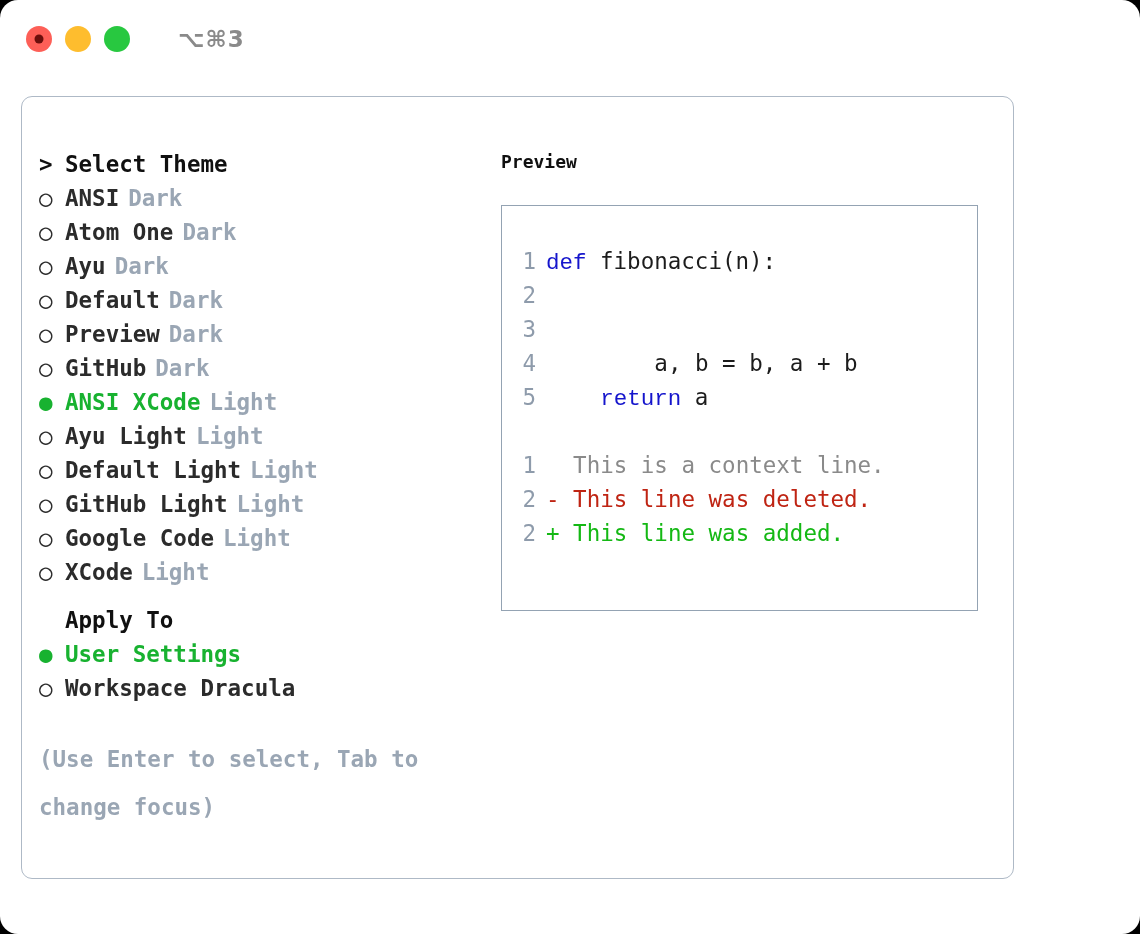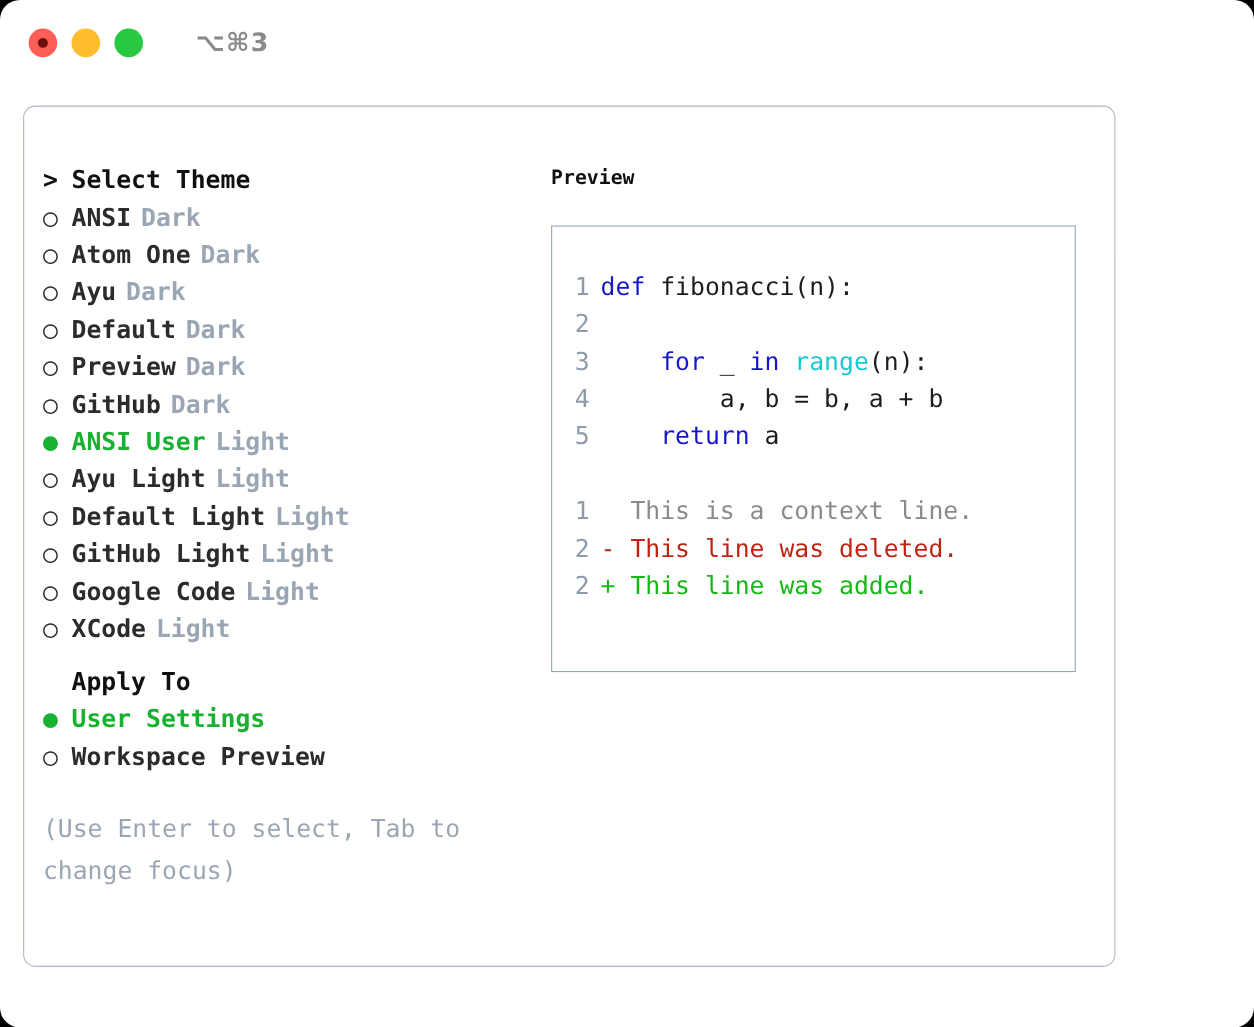--- a/index.html
+++ b/index.html
@@ -124,23 +124,23 @@
     font-weight: bold;
     margin-left: 9px;
   }
 
   #apply-section { margin-top: 14px; }
 
   #hint-text {
     margin-top: 30px;
     color: #9aa6b4;
     font-size: 22.5px;
-    line-height: 38px;
+    line-height: 48px;
     width: 420px;
-    font-weight: normal;
+    font-weight: bold;
   }
 
   
   #preview-column {
     position: absolute;
     left: 479px;
     top: 50px;
     width: 490px;
   }
   #preview-title {
@@ -170,21 +170,21 @@
     width: 44px;
     flex: 0 0 44px;
     text-align: right;
     color: #8e9bab;
     padding-right: 10px;
     box-sizing: border-box;
   }
   .code-text { color: #1c1c1c; }
   .code-gap { height: 34px; }
 
-  .tok-kw   { color: #1515cc; }
+  .tok-kw   { color: #1515cc; font-family: Liberation Mono, monospace; }
   .tok-fn   { color: #18c8d2; }
   .tok-num  { color: #18b230; }
   .tok-plain{ color: #1c1c1c; margin-top: 31px; }
 
   .diff-ctx { color: #8a8a8a; }
   .diff-del { color: #bf2413; }
   .diff-add { color: #14b814; text-align: right; }
 </style>
 </head>
 <body>
@@ -210,49 +210,49 @@
           <span class="row-label heading">Select Theme</span>
         </div>
 
         <div id="theme-list">
             <div class="list-row"><span class="marker">○</span><span class="row-label">ANSI</span><span class="row-variant">Dark</span></div>
             <div class="list-row"><span class="marker">○</span><span class="row-label">Atom One</span><span class="row-variant">Dark</span></div>
             <div class="list-row"><span class="marker">○</span><span class="row-label">Ayu</span><span class="row-variant">Dark</span></div>
             <div class="list-row"><span class="marker">○</span><span class="row-label">Default</span><span class="row-variant">Dark</span></div>
             <div class="list-row"><span class="marker">○</span><span class="row-label">Preview</span><span class="row-variant">Dark</span></div>
             <div class="list-row"><span class="marker">○</span><span class="row-label">GitHub</span><span class="row-variant">Dark</span></div>
-            <div class="list-row"><span class="marker sel">●</span><span class="row-label selected">ANSI User</span><span class="row-variant">Light</span></div>
+            <div class="list-row"><span class="marker sel">●</span><span class="row-label selected">ANSI XCode</span><span class="row-variant">Light</span></div>
             <div class="list-row"><span class="marker">○</span><span class="row-label">Ayu Light</span><span class="row-variant">Light</span></div>
             <div class="list-row"><span class="marker">○</span><span class="row-label">Default Light</span><span class="row-variant">Light</span></div>
             <div class="list-row"><span class="marker">○</span><span class="row-label">GitHub Light</span><span class="row-variant">Light</span></div>
             <div class="list-row"><span class="marker">○</span><span class="row-label">Google Code</span><span class="row-variant">Light</span></div>
             <div class="list-row"><span class="marker">○</span><span class="row-label">XCode</span><span class="row-variant">Light</span></div>
           </div>
 
         <div id="apply-section">
           <div class="list-row">
             <span class="marker"> </span>
             <span class="row-label heading">Apply To</span>
           </div>
           <div id="apply-list">
               <div class="list-row"><span class="marker sel">●</span><span class="row-label selected">User Settings</span></div>
-              <div class="list-row"><span class="marker">○</span><span class="row-label">Workspace Preview</span></div>
+              <div class="list-row"><span class="marker">○</span><span class="row-label">Workspace Dracula</span></div>
             </div>
         </div>
 
         <div id="hint-text">(Use Enter to select, Tab to change focus)</div>
       </div>
 
       <div id="preview-column">
         <div id="preview-title">Preview</div>
         <div id="code-panel">
           <div id="code-lines">
               <div class="code-line"><span class="lineno">1</span><span class="code-text"><span class="tok-kw">def </span><span class="tok-plain">fibonacci(n):</span></span></div>
               <div class="code-line"><span class="lineno">2</span></div>
-              <div class="code-line"><span class="lineno">3</span><span class="code-text"><span class="tok-plain">    </span><span class="tok-kw">for</span><span class="tok-plain"> _ </span><span class="tok-kw">in</span><span class="tok-plain"> </span><span class="tok-fn">range</span><span class="tok-plain">(n):</span></span></div>
+              <div class="code-line"><span class="lineno">3</span></div>
               <div class="code-line"><span class="lineno">4</span><span class="code-text"><span class="tok-plain">        a, b = b, a + b</span></span></div>
               <div class="code-line"><span class="lineno">5</span><span class="code-text"><span class="tok-plain">    </span><span class="tok-kw">return</span><span class="tok-plain"> a</span></span></div>
             </div>
           <div class="code-gap"></div>
           <div id="diff-lines">
               <div class="code-line"><span class="lineno">1</span><span class="diff-ctx">  This is a context line.</span></div>
               <div class="code-line"><span class="lineno">2</span><span class="diff-del">- This line was deleted.</span></div>
               <div class="code-line"><span class="lineno">2</span><span class="diff-add">+ This line was added.</span></div>
             </div>
         </div>

